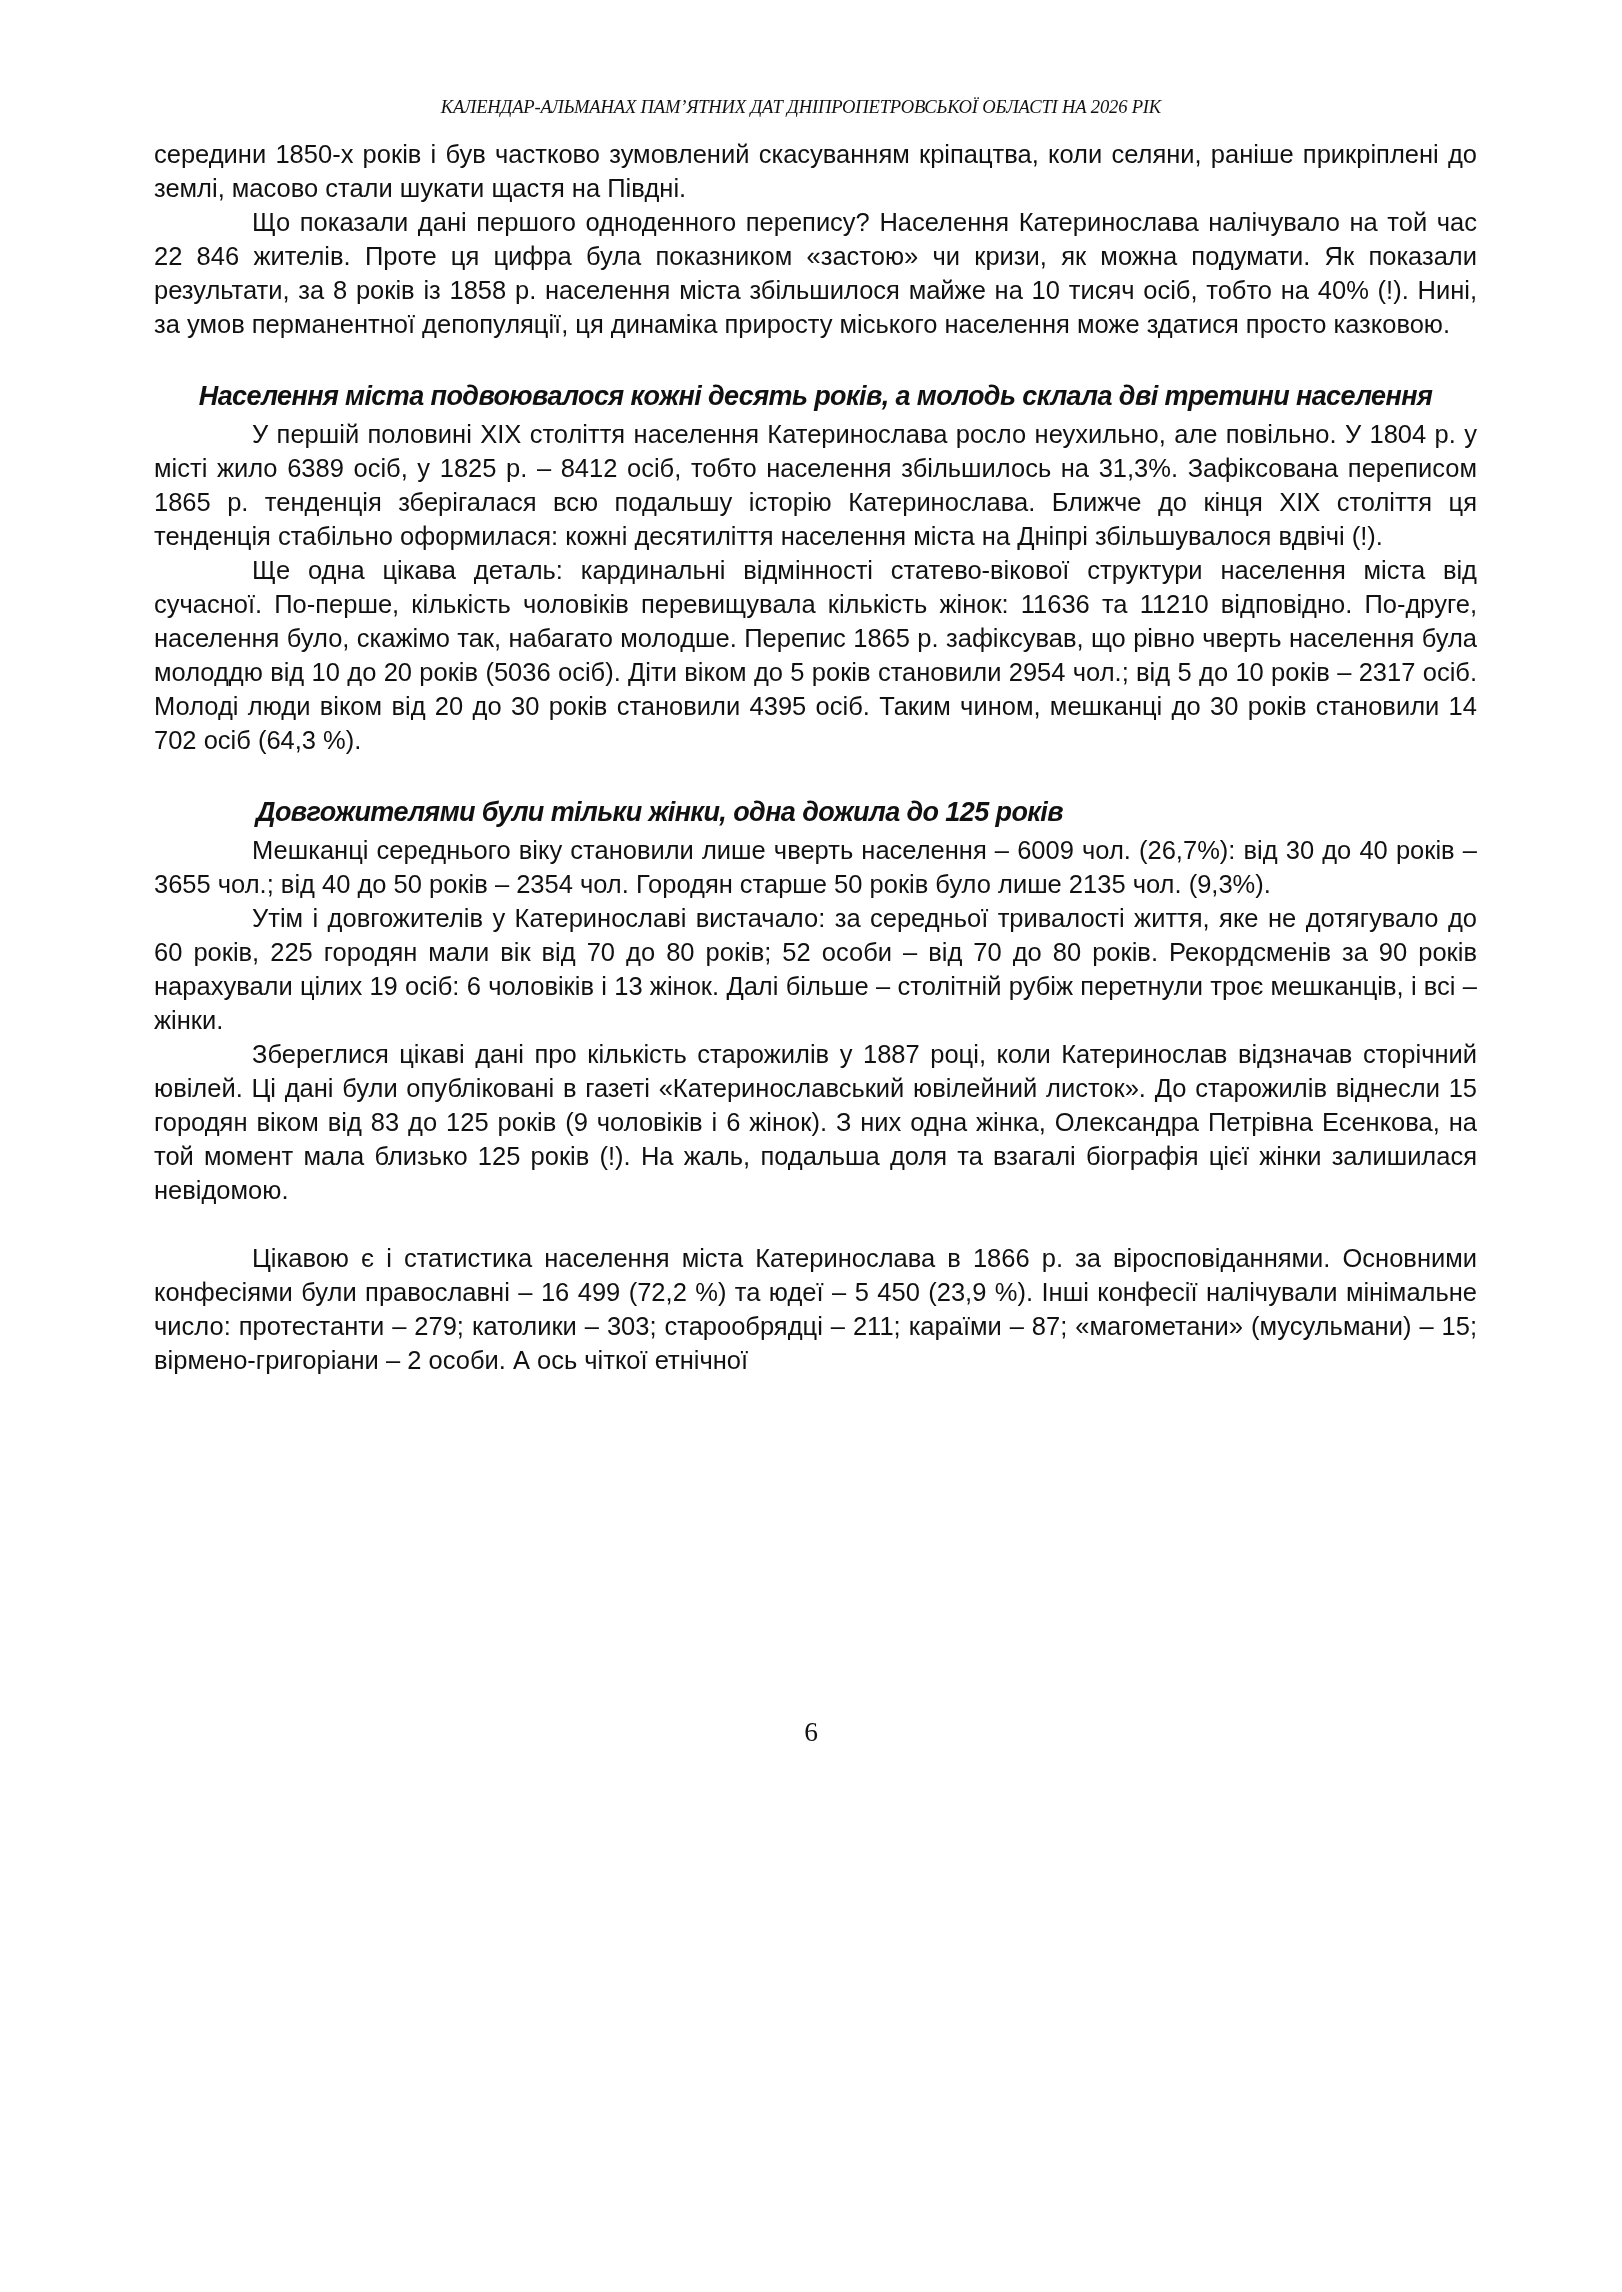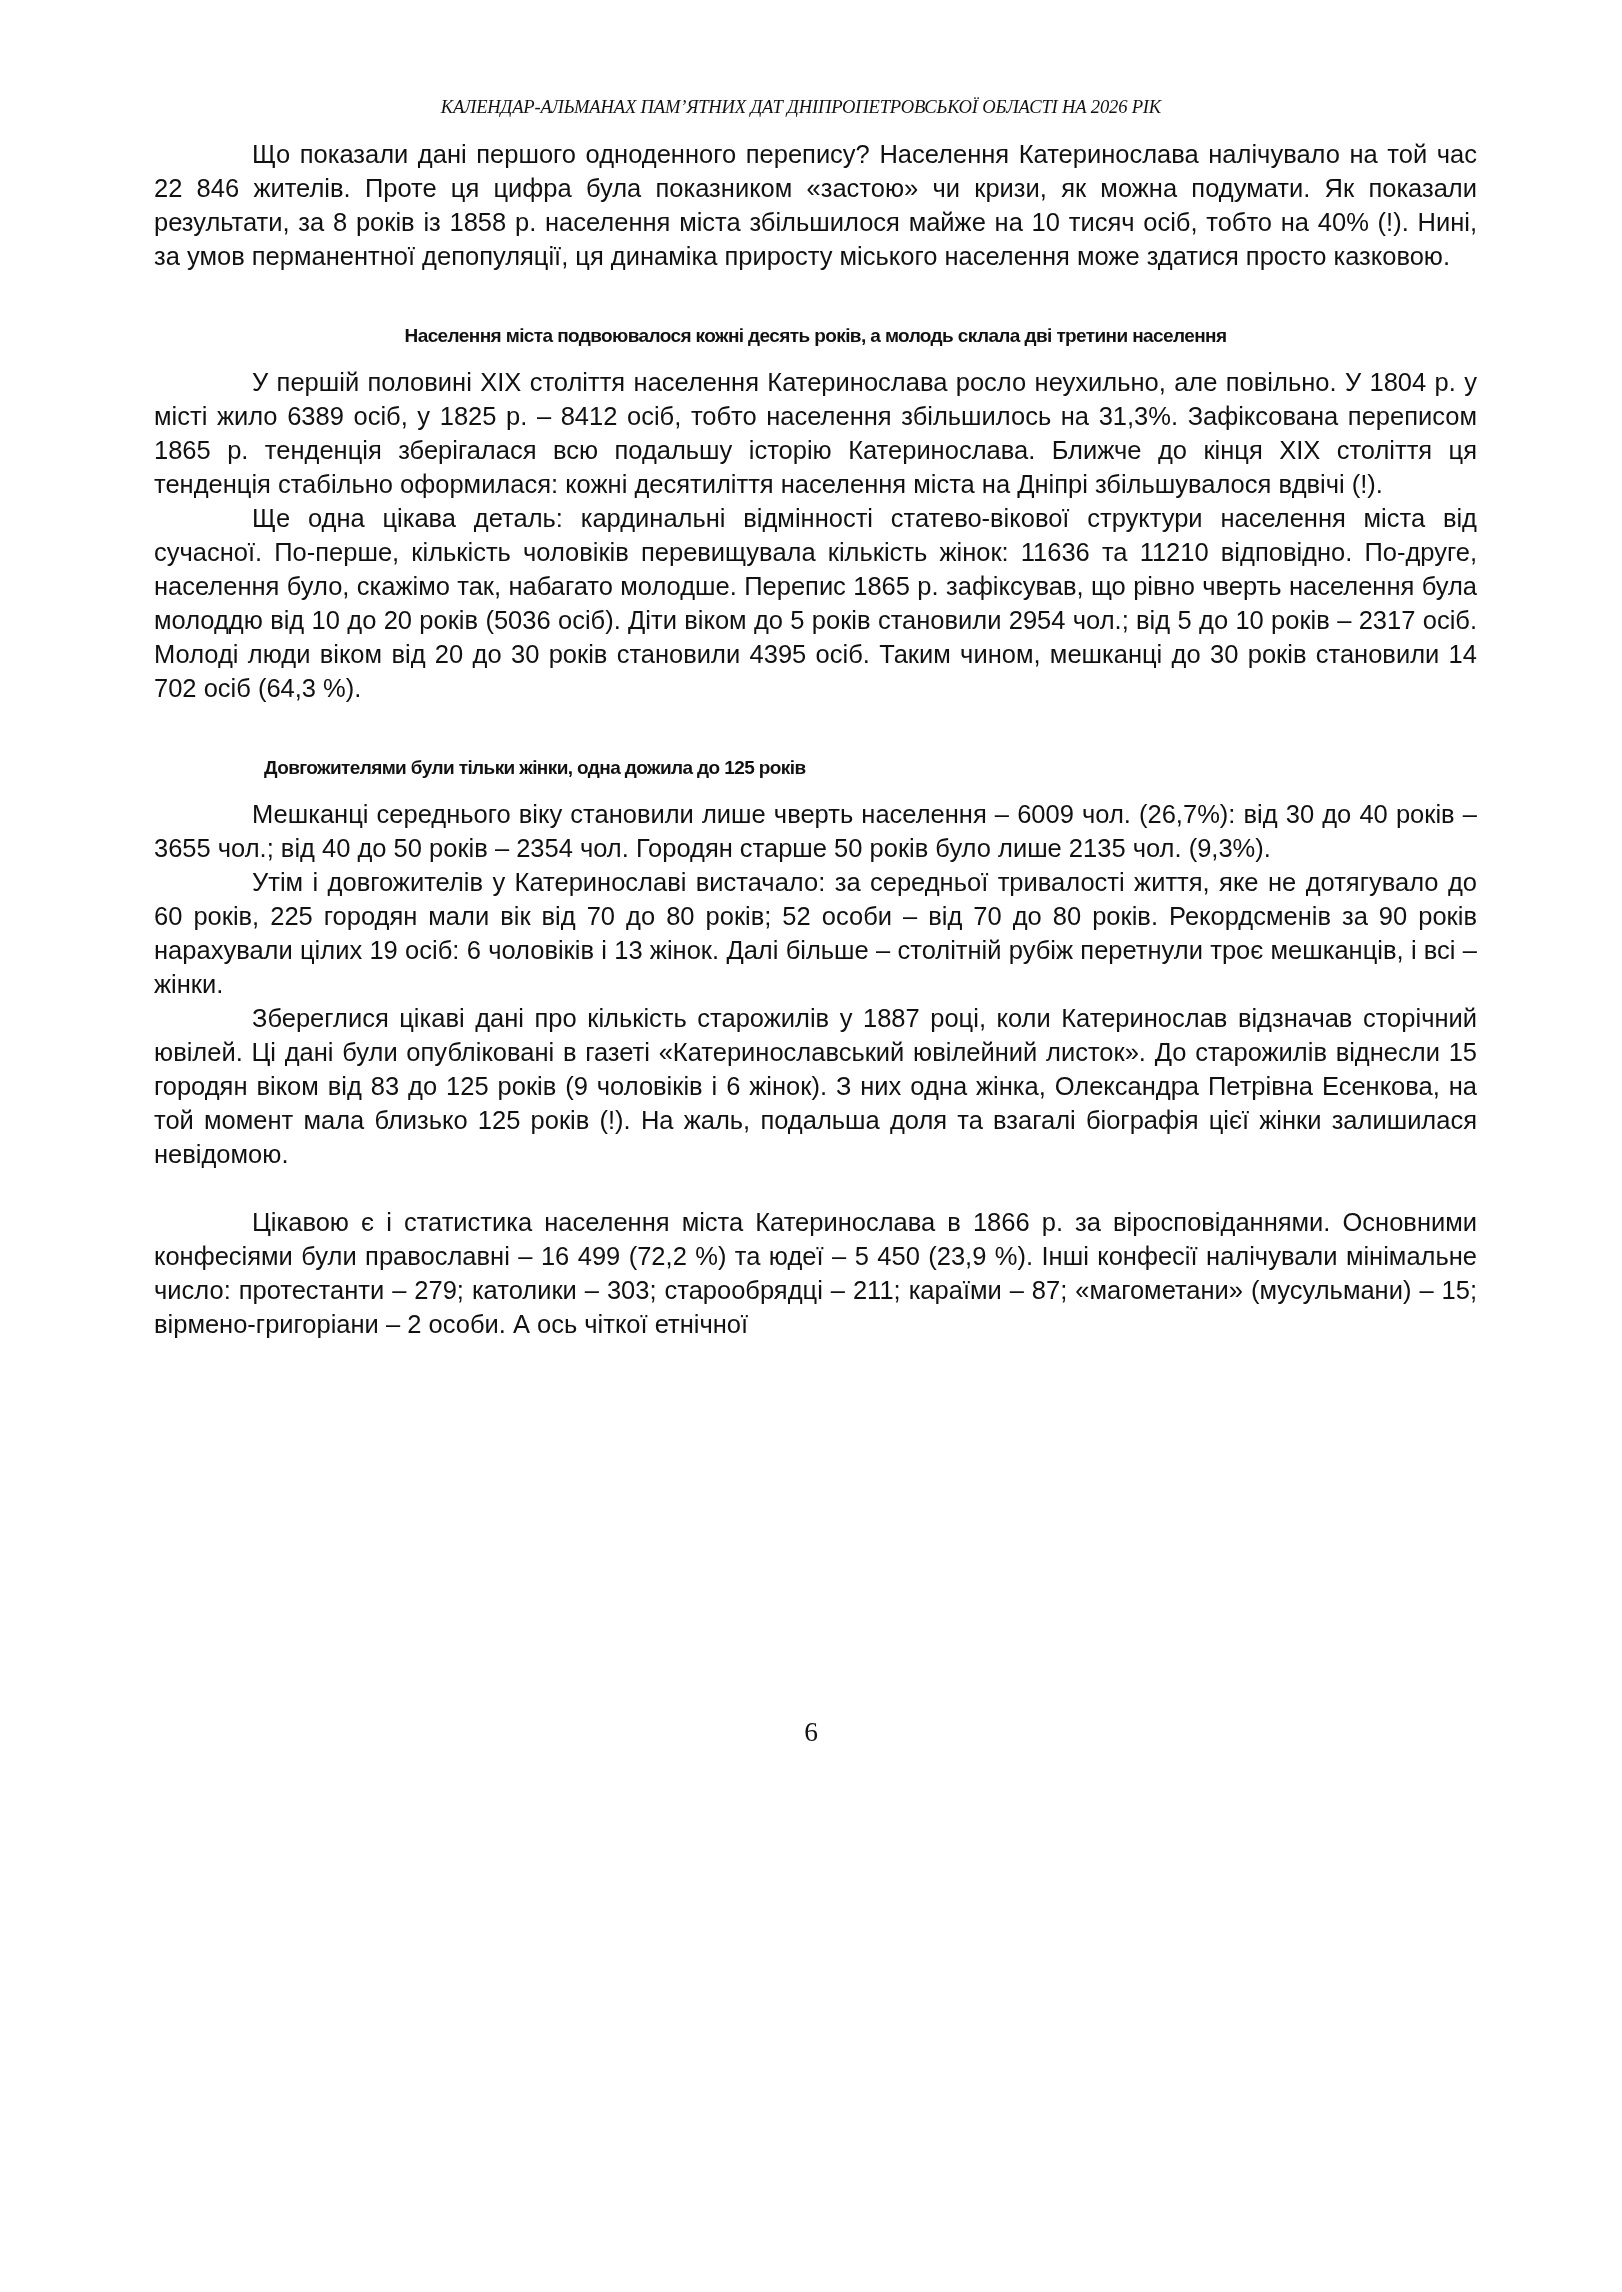--- a/index.html
+++ b/index.html
@@ -45,25 +45,26 @@
     }
     .content p {
       margin: 0;
       text-align: justify;
       font-stretch: condensed;
     }
     .content p.indent {
       text-indent: 98px;
     }
     .content h2 {
-      margin: 12px;
-      font-size: 19px;
+      margin: 4px;
+      font-size: 27px;
       line-height: 34px;
       font-weight: bold;
       letter-spacing: -0.6px;
+      font-style: italic;
     }
     .content h2.center {
       text-align: center;
     }
     .content h2.indent {
       padding-left: 98px;
     }
     .spacer {
       height: 34px;
     }
@@ -80,20 +81,21 @@
   </style>
 </head>
 <body>
 
 <div class="page">
 
   <div class="running-header">КАЛЕНДАР-АЛЬМАНАХ ПАМ’ЯТНИХ ДАТ ДНІПРОПЕТРОВСЬКОЇ ОБЛАСТІ НА 2026 РІК</div>
 
   <div class="content">
 
+    <p>середини 1850-х років і був частково зумовлений скасуванням кріпацтва, коли селяни, раніше прикріплені до землі, масово стали шукати щастя на Півдні.</p>
     <p class="indent">Що показали дані першого одноденного перепису? Населення Катеринослава налічувало на той час 22 846 жителів. Проте ця цифра була показником «застою» чи кризи, як можна подумати. Як показали результати, за 8 років із 1858 р. населення міста збільшилося майже на 10 тисяч осіб, тобто на 40% (!). Нині, за умов перманентної депопуляції, ця динаміка приросту міського населення може здатися просто казковою.</p>
 
     <div class="spacer"></div>
 
     <section>
       <h2 class="center">Населення міста подвоювалося кожні десять років, а молодь склала дві третини населення</h2>
       <p class="indent">У першій половині XIX століття населення Катеринослава росло неухильно, але повільно. У 1804 р. у місті жило 6389 осіб, у 1825 р. – 8412 осіб, тобто населення збільшилось на 31,3%. Зафіксована переписом 1865 р. тенденція зберігалася всю подальшу історію Катеринослава. Ближче до кінця XIX століття ця тенденція стабільно оформилася: кожні десятиліття населення міста на Дніпрі збільшувалося вдвічі (!).</p>
       <p class="indent">Ще одна цікава деталь: кардинальні відмінності статево-вікової структури населення міста від сучасної. По-перше, кількість чоловіків перевищувала кількість жінок: 11636 та 11210 відповідно. По-друге, населення було, скажімо так, набагато молодше. Перепис 1865 р. зафіксував, що рівно чверть населення була молоддю від 10 до 20 років (5036 осіб). Діти віком до 5 років становили 2954 чол.; від 5 до 10 років – 2317 осіб. Молоді люди віком від 20 до 30 років становили 4395 осіб. Таким чином, мешканці до 30 років становили 14 702 осіб (64,3 %).</p>
     </section>
 

